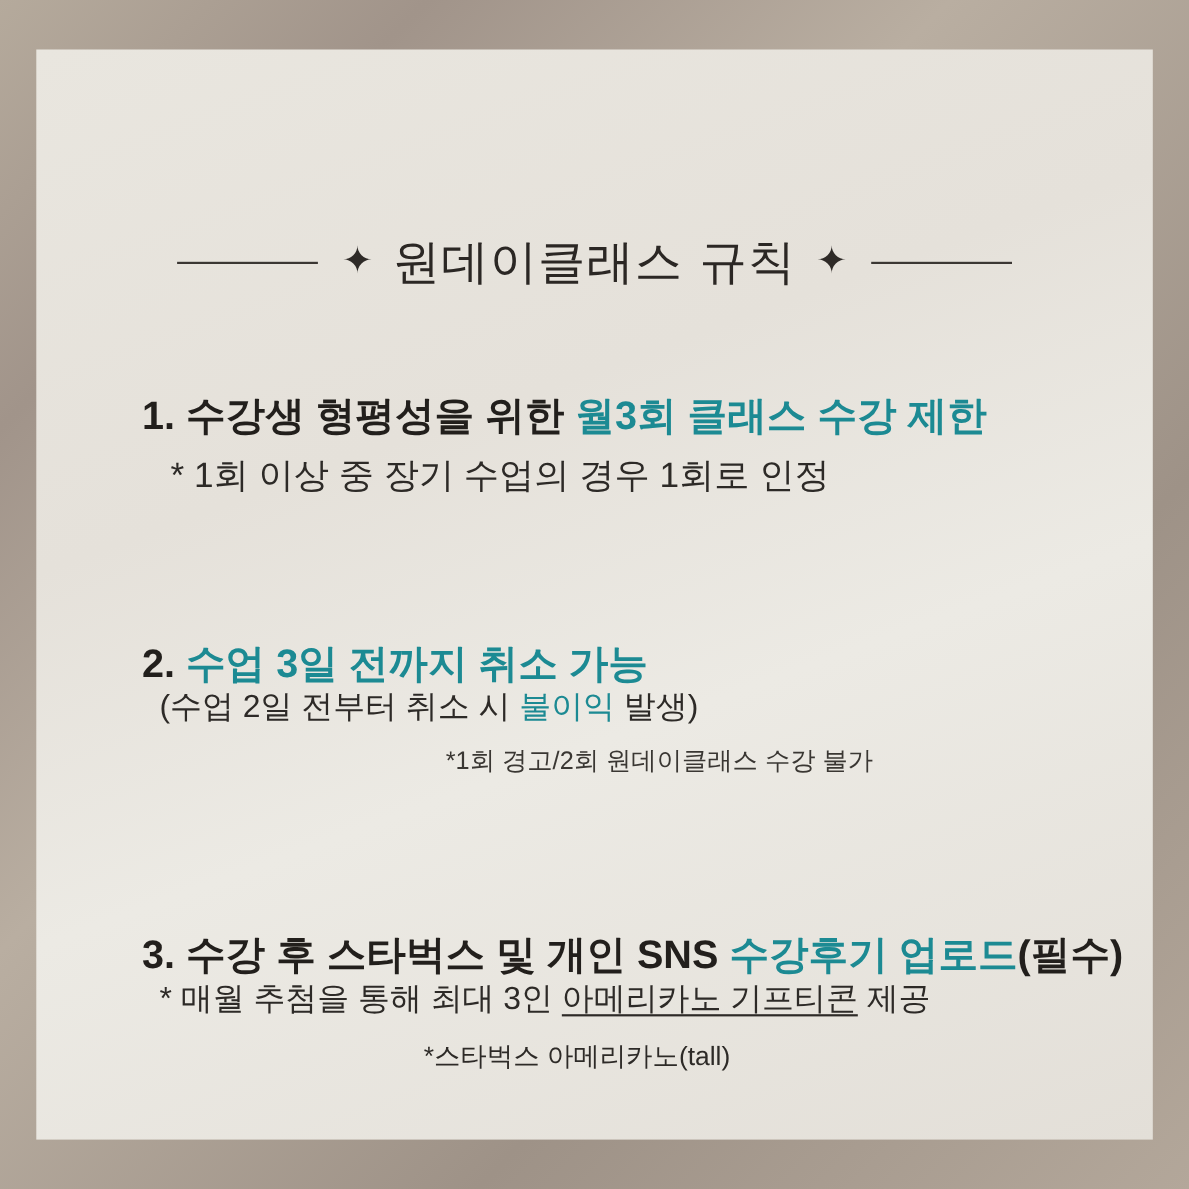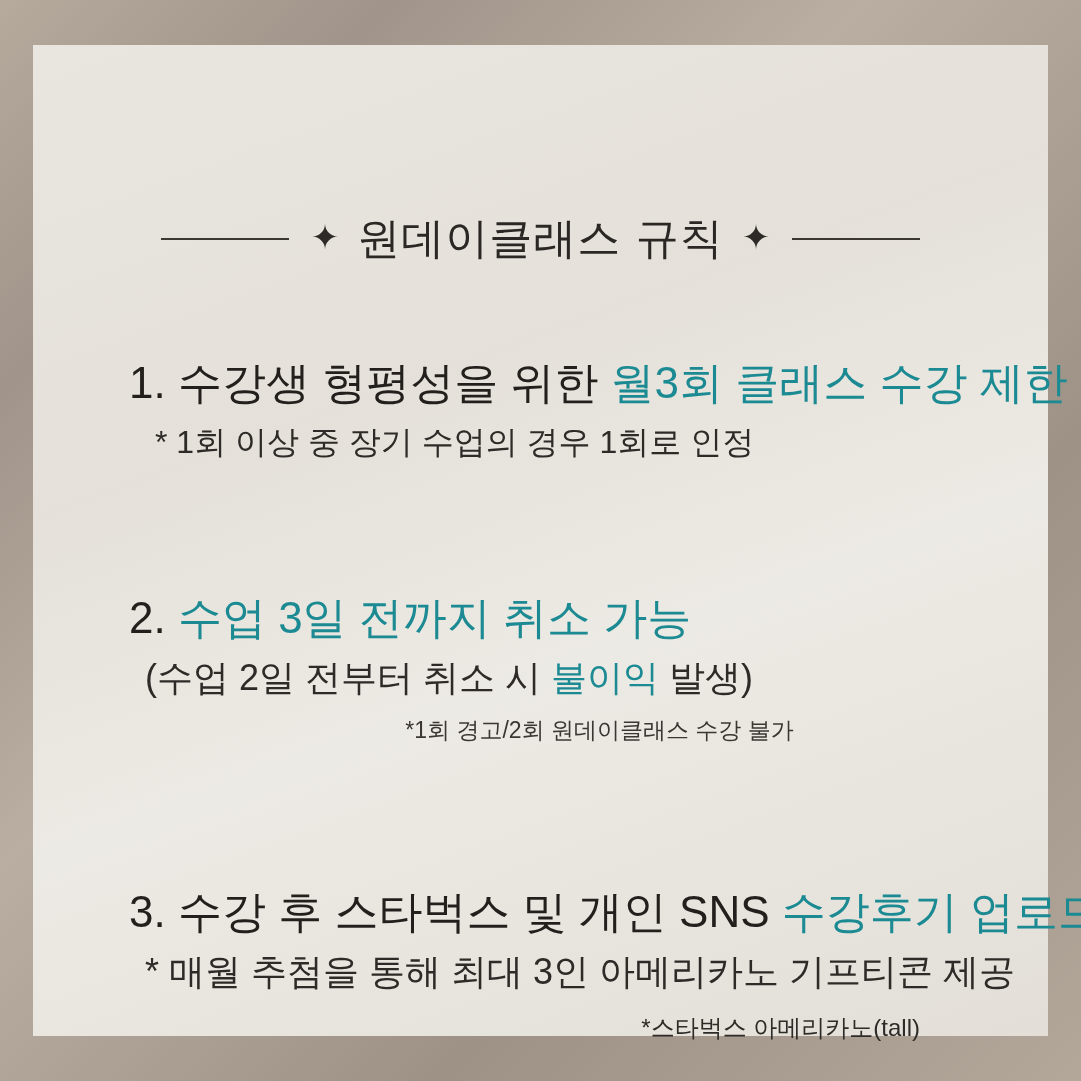--- a/index.html
+++ b/index.html
@@ -74,63 +74,64 @@
     width: 100%;
   }
   .rule-item {
     padding: 0 0 0 96px;
   }
   .rule-1 { margin-top: 20px; }
   .rule-2 { margin-top: 126px; }
   .rule-3 { margin-top: 138px; }
 
   .rule-main {
-    font-size: 44px;
-    font-weight: normal;
+    font-size: 36px;
+    font-weight: bold;
     color: #221f1c;
     line-height: 1.25;
     white-space: nowrap;
   }
   .accent {
     color: #1c8a93;
   }
   .rule-sub {
     font-size: 32px;
     color: #2d2a27;
     line-height: 1.3;
     margin-top: 12px;
     padding-left: 26px;
     white-space: nowrap;
   }
   .rule-sub2 {
-    font-size: 36px;
+    font-size: 29px;
     color: #2d2a27;
     line-height: 1.3;
-    margin-top: 10px;
+    margin-top: 0;
     padding-left: 16px;
     white-space: nowrap;
   }
   .rule-note {
     font-size: 23px;
     color: #3a3733;
     margin-top: 14px;
     padding-left: 22px;
     white-space: nowrap;
     text-align: center;
   }
   .underline {
+    text-decoration: underline;
     text-underline-offset: 5px;
     text-decoration-thickness: 2px;
   }
   .rule-note-right {
     font-size: 24px;
     color: #2d2a27;
     margin-top: 16px;
     padding-right: 128px;
-    text-align: right;
+    text-align: center;
     white-space: nowrap;
   }
 </style>
 </head>
 <body>
 
 <div class="poster">
   <div class="inner-card">
 
     <div class="title-row">

